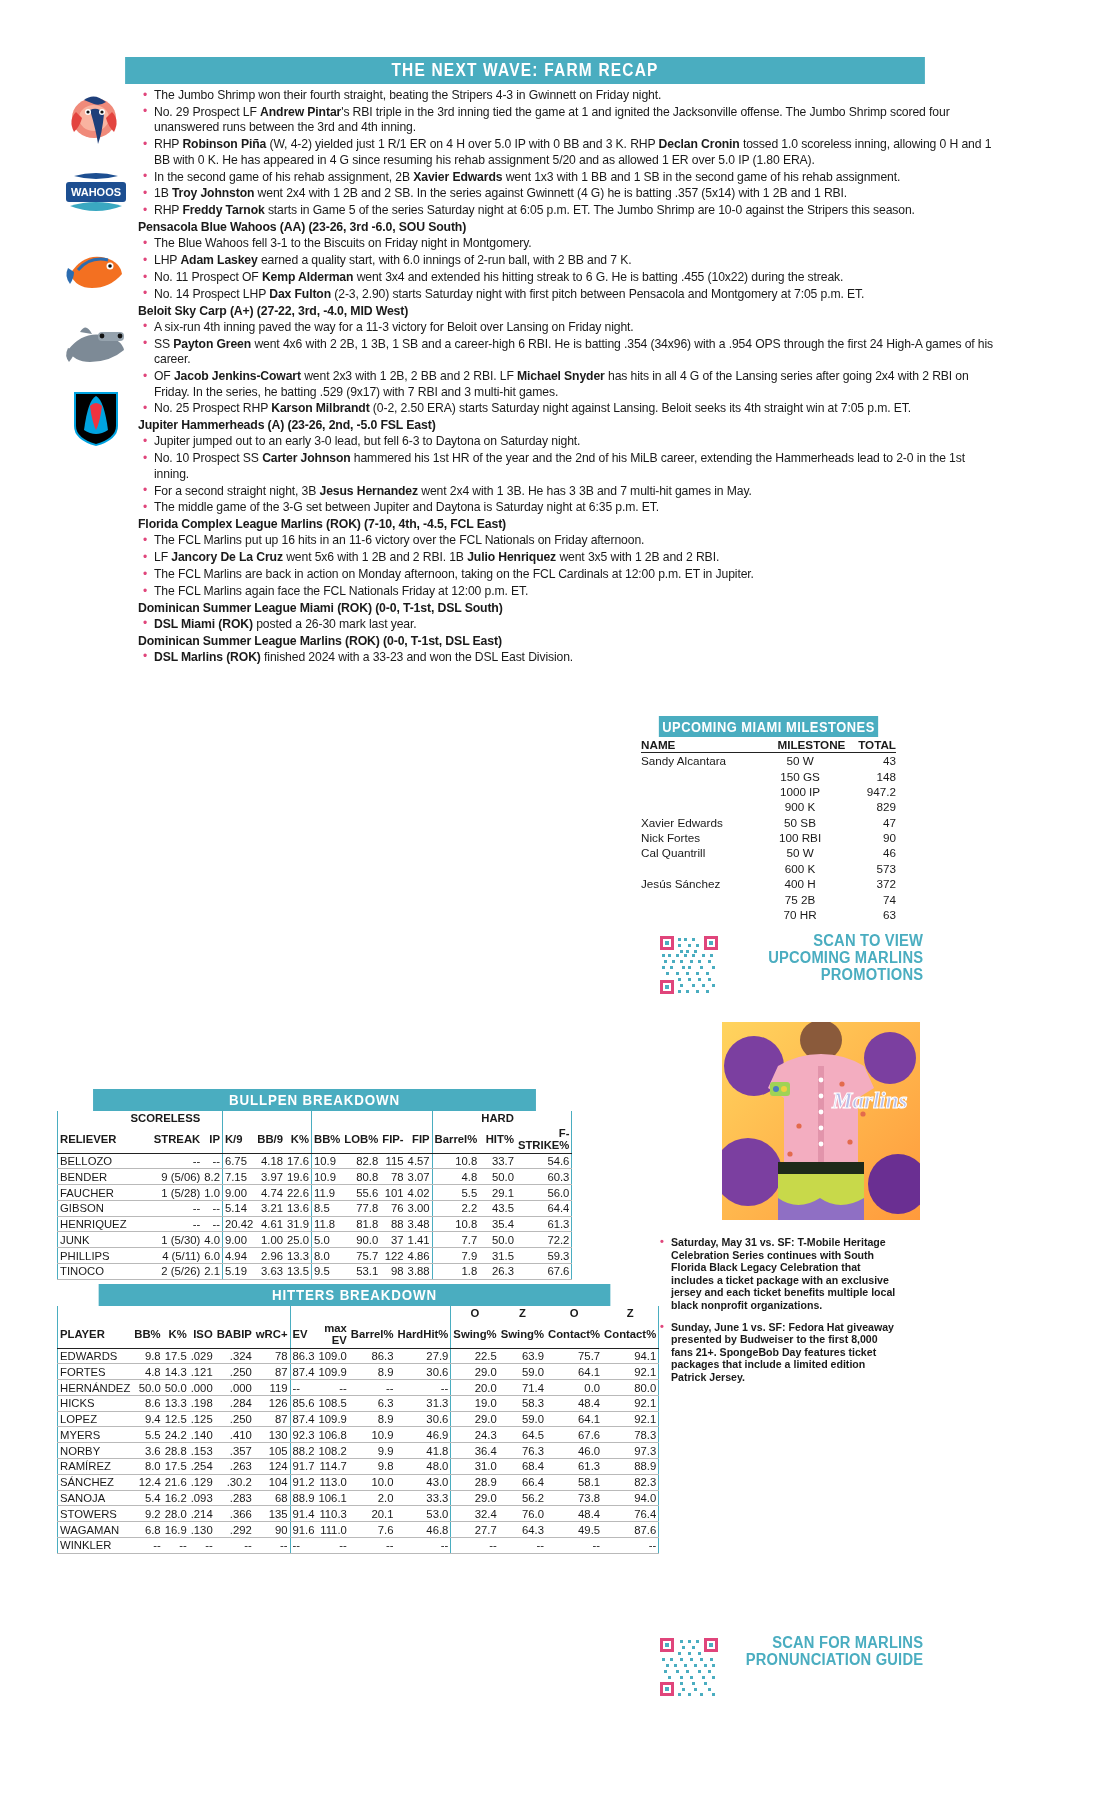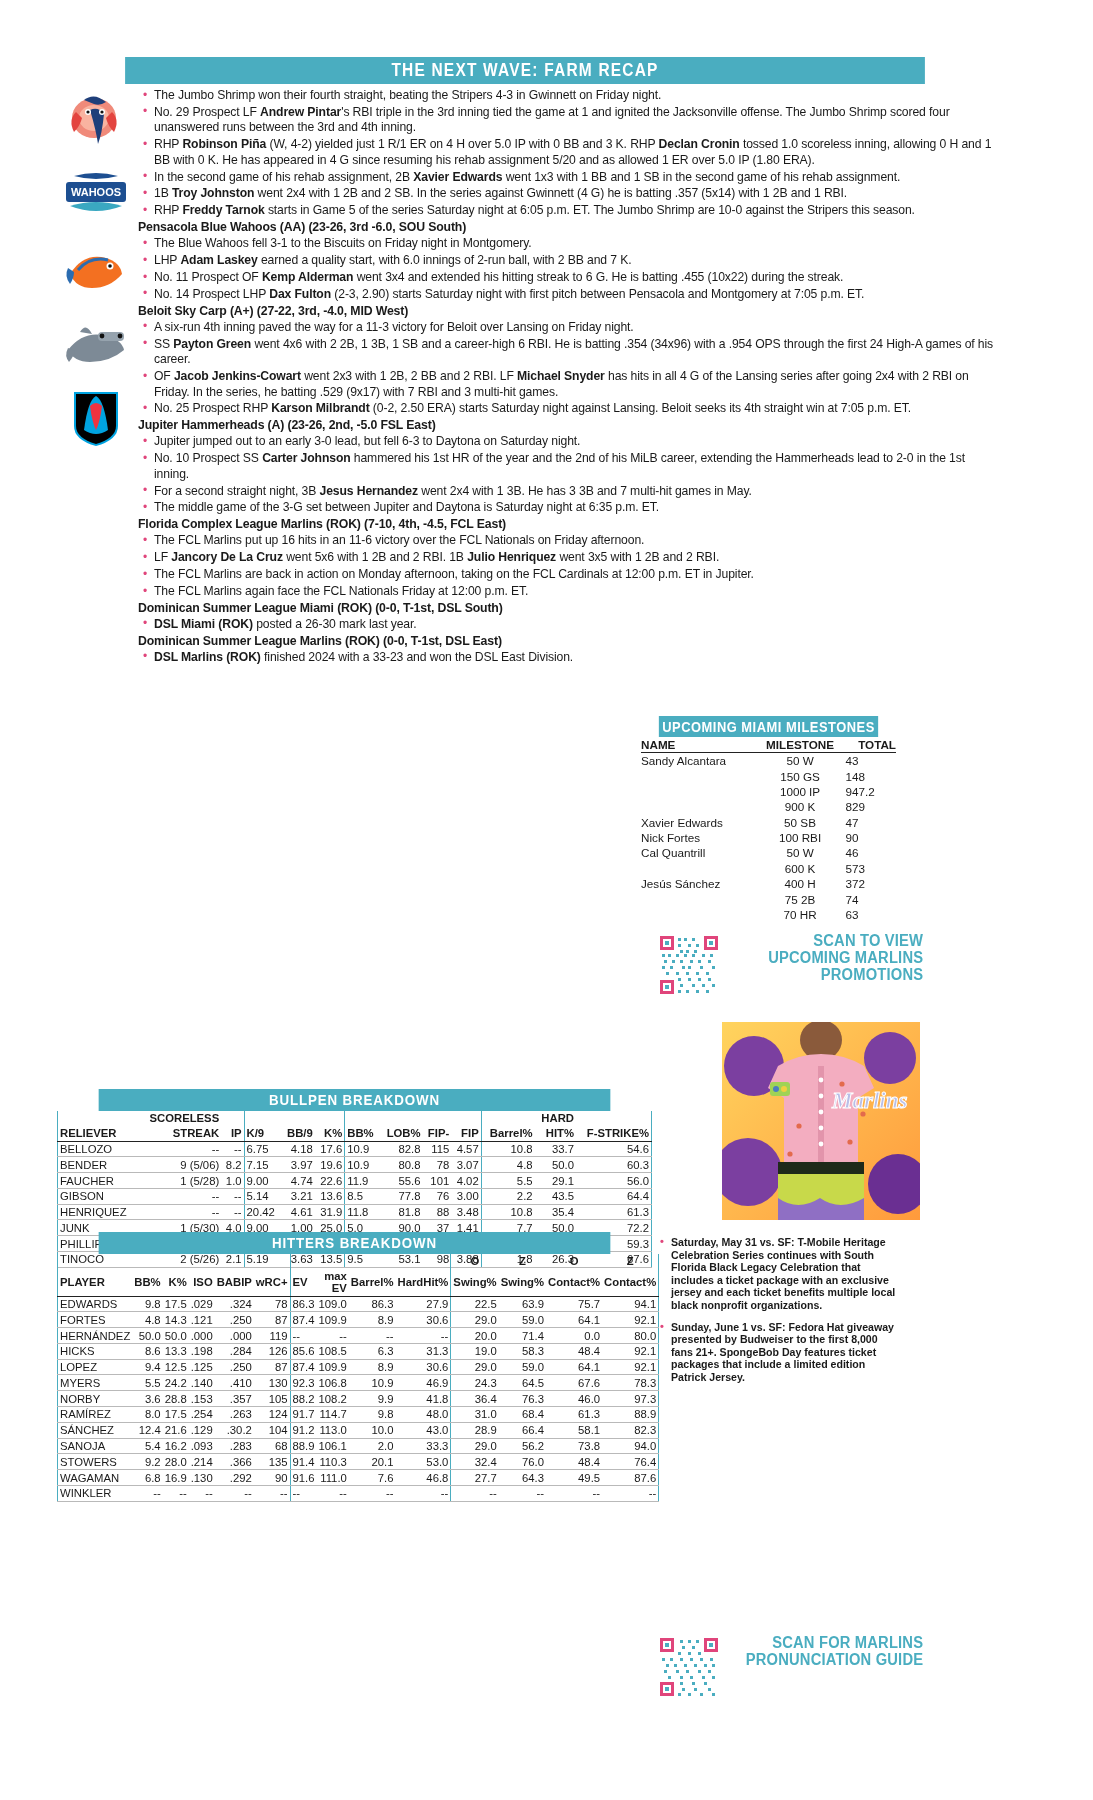--- a/index.html
+++ b/index.html
@@ -56,40 +56,40 @@
 
   
   #milestones { position:absolute; left:641px; top:716px; width:255px; }
   #milestones .banner { height:21px; font-size:15px; line-height:21px; letter-spacing:0.6px;}
   table.ms { width:100%; border-collapse:collapse; font-size:11.7px; }
   table.ms th {
     font-weight:bold; text-align:right; padding:1px 0 1px 0;
     border-bottom:1.6px solid #222;
   }
   table.ms th.nm { text-align:left; }
-  table.ms td { padding:1.2px 0; text-align:left; }
+  table.ms td { padding:1.2px 0; text-align:right; }
   table.ms td.nm { text-align:left; }
   table.ms td.mid { text-align:center; }
 
   
-  #bullpen { position:absolute; left:57px; top:1089px; width:595px; }
+  #bullpen { position:absolute; left:57px; top:1089px; width:515px; }
   #bullpen .banner { height:22px; font-size:15.5px; line-height:22px; letter-spacing:1px;}
   table.stat { width:100%; border-collapse:collapse; font-size:11.3px; }
   table.stat td, table.stat th { padding:1.4px 2px; }
   table.stat th { font-weight:bold; }
   .grp-border-l { border-left:1.6px solid #4aadc0; }
   .row-line td { border-bottom:1px solid #b9b9b9; }
   .hdr-line th { border-bottom:1.6px solid #222; }
   .tbl-outline { border:1.6px solid #4aadc0; border-top:none; }
   .r { text-align:right; }
   .c { text-align:center; }
   .l { text-align:left; }
 
   
-  #hitters { position:absolute; left:57px; top:1232px; width:595px; }
+  #hitters { position:absolute; left:57px; top:1284px; width:595px; }
   #hitters .banner { height:22px; font-size:15.5px; line-height:22px; letter-spacing:1px;}
 
   
   .qr-block { position:absolute;text-align:right; }
   .qr { width:62px; height:62px; position:relative; background:#ffffff; }
   .qr-cap {
     position:absolute; left:72px; top:-2px;
     color:#4aadc0; font-weight:bold; font-size:16px; line-height:17px;
     font-family:"Liberation Sans Narrow","Liberation Sans",sans-serif;
     letter-spacing:0.2px; transform:scaleX(0.92); transform-origin:left top;
@@ -218,21 +218,21 @@
         </ul>
       </div>
   </div>
 
   <div id="milestones">
     <div class="banner">UPCOMING MIAMI MILESTONES</div>
     <table class="ms">
       <thead>
           <tr>
         <th class="nm">NAME</th>
-        <th style="text-align:center">MILESTONE</th>
+        <th style="text-align:right">MILESTONE</th>
         <th>TOTAL</th>
       </tr>
         </thead>
       <tbody id="ms-body">
           <tr>
             <td class="nm">Sandy Alcantara</td>
             <td class="mid">50 W</td>
             <td>43</td>
           </tr>
           <tr>

